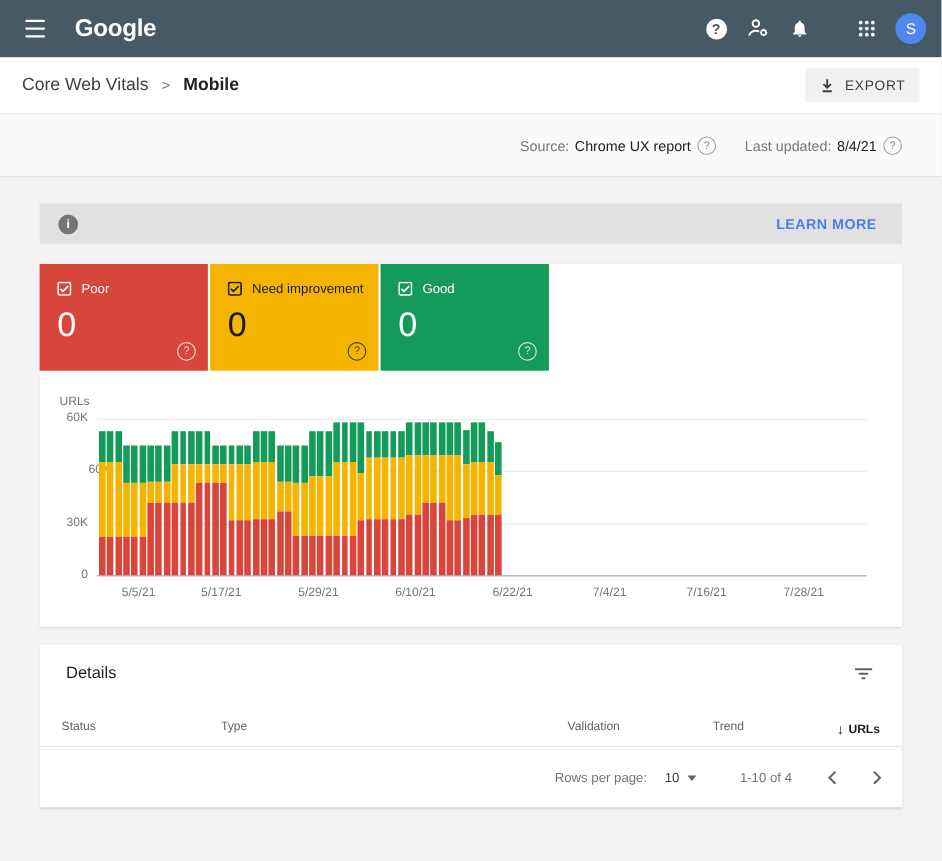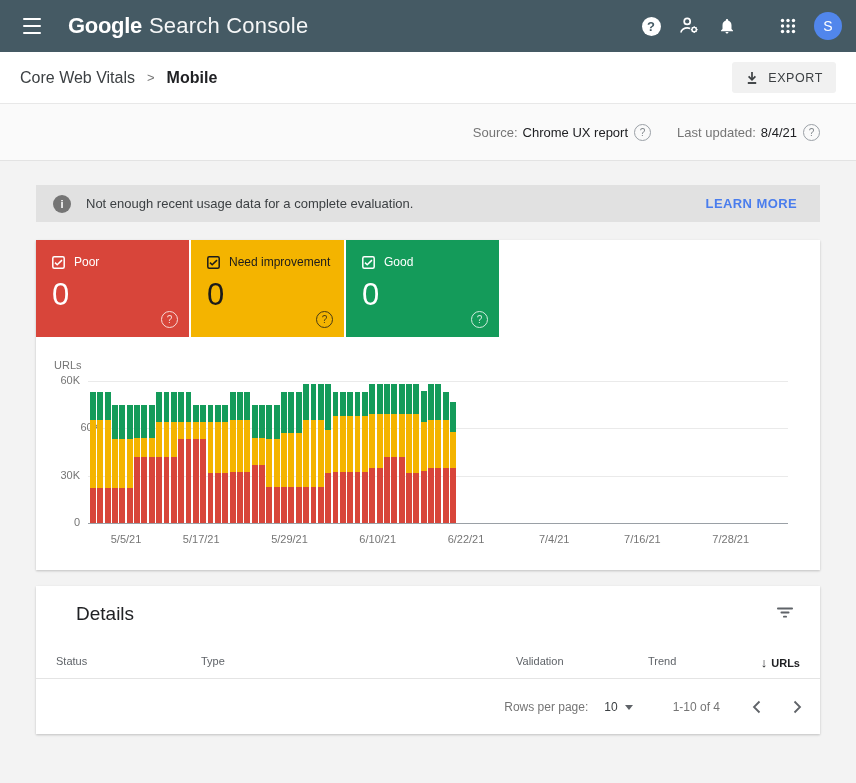--- a/index.html
+++ b/index.html
@@ -49,21 +49,21 @@
   
   .chart{position:absolute;top:0;left:0;width:784px;height:330px}
   .ylabel{position:absolute;left:18px;top:119px;font-size:11px;color:#757575}
   .gridline{position:absolute;left:52px;width:700px;height:1px;background:#eaeaea}
   .baseline{background:#9aa0a6}
   .ytick{position:absolute;left:0;width:44px;text-align:right;font-size:11px;color:#757575}
   .bar{position:absolute;width:5.9px;display:flex;flex-direction:column}
   .bar div{width:100%}
   .xlabel{position:absolute;top:293px;transform:translateX(-50%);font-size:11px;color:#757575;white-space:nowrap}
   
-  .details-title{position:absolute;left:40px;top:17px;font-size:19px;color:#202124}
+  .details-title{position:absolute;left:24px;top:17px;font-size:15px;color:#202124}
   .filter-btn{position:absolute;right:22px;top:16px;width:26px;height:22px;display:flex;align-items:center;justify-content:center;cursor:pointer}
   .th{position:absolute;top:69px;font-size:11px;color:#5f6368;cursor:pointer}
   .th-urls{right:20px;color:#202124;font-weight:700;display:flex;align-items:center;gap:4px}
   .th-urls .arrow{font-weight:600;font-size:13px}
   .th-divider{position:absolute;top:92px;left:0;width:784px;height:1px;background:#e4e4e4}
   .pager{position:absolute;right:18px;top:106px;height:30px;display:flex;align-items:center;font-size:12px;color:#757575}
   .rpp-value{color:#3c4043;margin-left:16px;display:flex;align-items:center;gap:7px;cursor:pointer}
   .caret{width:0;height:0;border-left:4.5px solid transparent;border-right:4.5px solid transparent;border-top:5px solid #5f6368}
   .range{margin-left:40px}
   .pg-btn{margin-left:32px;cursor:pointer;display:flex;align-items:center}
@@ -72,21 +72,20 @@
 <body>
 
 <header class="topbar">
   <div class="menu-btn">
       <i></i>
       <i></i>
       <i></i>
     </div>
   <div class="brand">
     <span class="g">Google</span>
-    <span class="p">Search Console</span>
   </div>
   <div class="tb-right">
     <div class="tb-icon">
       <span class="help-circle">?</span>
     </div>
     <div class="tb-icon">
       <svg width="21" height="20" viewBox="0 0 21 20">
         <circle cx="8.2" cy="5.4" r="3" fill="none" stroke="#fff" stroke-width="1.7"></circle>
         <path d="M2 16.6c0-3.2 4-4.7 6.2-4.7 1 0 2 .2 3 .6" fill="none" stroke="#fff" stroke-width="1.7"></path>
         <circle cx="15.2" cy="13.6" r="2.2" fill="none" stroke="#fff" stroke-width="1.4"></circle>
@@ -135,21 +134,20 @@
   <span>Source:</span>
   <span class="val">Chrome UX report</span>
   <span class="qmark">?</span>
   <span class="gap26">Last updated:</span>
   <span class="val">8/4/21</span>
   <span class="qmark">?</span>
 </div>
 
 <div class="banner">
   <span class="info-i">i</span>
-  <span class="banner-text">Not enough recent usage data for a complete evaluation.</span>
   <span class="learn-more">LEARN MORE</span>
 </div>
 
 <section class="panel panel-main">
   <div class="cards">
       <div class="card" style="background: rgb(216, 69, 58); color: rgb(255, 255, 255);">
         <div class="card-head">
           <svg width="13" height="13" viewBox="0 0 13 13">
             <rect x="0.8" y="0.8" width="11.4" height="11.4" rx="1.5" fill="none" stroke="currentColor" stroke-width="1.5"></rect>
             <path d="M3 6.6l2.2 2.2L10 4.1" fill="none" stroke="currentColor" stroke-width="1.5"></path>

